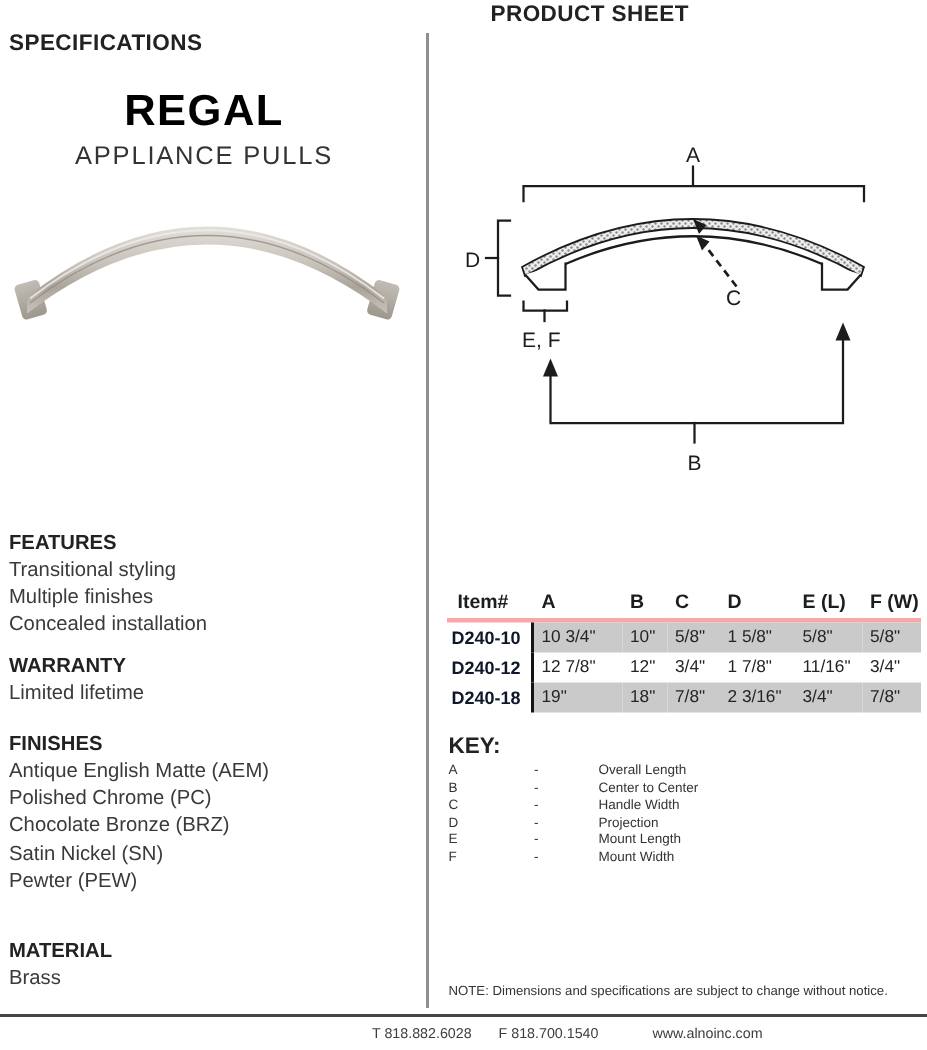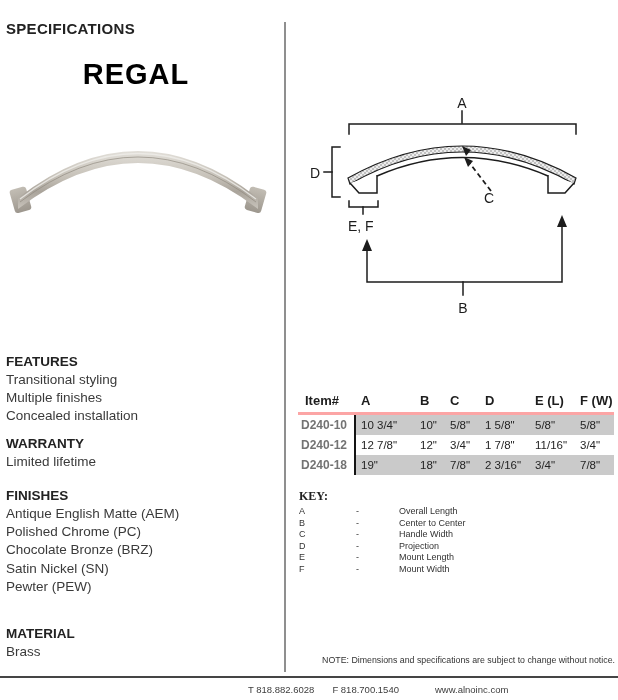--- a/index.html
+++ b/index.html
@@ -31,39 +31,40 @@
 
   
   .table{left:298px;top:386px;width:316px;}
   .t-head,.t-row{display:grid;grid-template-columns:58px 59px 30px 35px 50px 45px 39px;}
   .t-head{border-bottom:3px solid #fca5a5;height:22px;align-items:end;padding-bottom:4px;
           font-weight:bold;font-size:13px;color:#1d1d1d;}
   .hc{padding-left:5px;}
   .hc.c0{padding-left:7px;}
   .t-row{height:20px;}
   .t-row .item{font-weight:bold;font-size:12px;padding-left:3px;border-right:2px solid #141414;
-               display:flex;align-items:center;color:#737373;}
+               display:flex;align-items:center;color:#0f172a;}
   .t-row .val{display:flex;align-items:center;padding-left:5px;font-size:11.5px;color:#242424;}
   .t-row.shade .val{background:var(--shade);}
 
   
   .key{left:299px;top:489px;}
-  .key-title{font-size:12px;font-weight:bold;margin-bottom:2px;color:#222;font-family:Liberation Serif, serif;}
+  .key-title{font-size:15px;font-weight:bold;margin-bottom:2px;color:#222;}
   .key-row{display:grid;grid-template-columns:57px 43px auto;font-size:9px;line-height:11.5px;color:#333;}
-  .note{left:299px;top:655px;width:316px;font-size:8.8px;color:#333;white-space:nowrap;text-align:right;}
+  .note{left:299px;top:655px;width:316px;font-size:8.8px;color:#333;white-space:nowrap;}
 </style>
 </head>
 <body>
 
 <div class="page" style="--shade: #cacaca; --divider: #8f8f8f; --rule: #454545;">
 
   <div class="abs spec-heading">SPECIFICATIONS</div>
 
   <div class="abs title-block">
     <div class="product-title">REGAL</div>
+    <div class="product-subtitle">APPLIANCE PULLS</div>
   </div>
 
   <svg class="abs photo" width="260" height="78" viewBox="0 0 260 78">
     <defs>
       <linearGradient id="metal" x1="0" y1="0" x2="0" y2="1">
         <stop offset="0" stop-color="#e2dfd9"></stop>
         <stop offset="0.45" stop-color="#c6c1b8"></stop>
         <stop offset="0.7" stop-color="#aaa49b"></stop>
         <stop offset="1" stop-color="#c8c3bb"></stop>
       </linearGradient>
@@ -99,20 +100,21 @@
         <div class="sec-item">Pewter (PEW)</div>
       </div>
       <div class="abs" style="left: 6px; top: 625px;">
         <div class="sec-h">MATERIAL</div>
         <div class="sec-item">Brass</div>
       </div>
     </div>
 
   <div class="abs v-divider"></div>
 
+  <div class="abs ps-heading">PRODUCT SHEET</div>
 
   <svg class="abs diagram" width="318" height="225" viewBox="300 95 318 225">
     <defs>
       <pattern id="stipple" width="4" height="4" patternUnits="userSpaceOnUse">
         <rect width="4" height="4" fill="#ededed"></rect>
         <circle cx="1" cy="1" r="0.8" fill="#8a8a8a"></circle>
         <circle cx="3" cy="3" r="0.8" fill="#8a8a8a"></circle>
       </pattern>
     </defs>
     <g stroke="#1c1c1c" stroke-width="1.5" fill="none" stroke-linecap="square">

